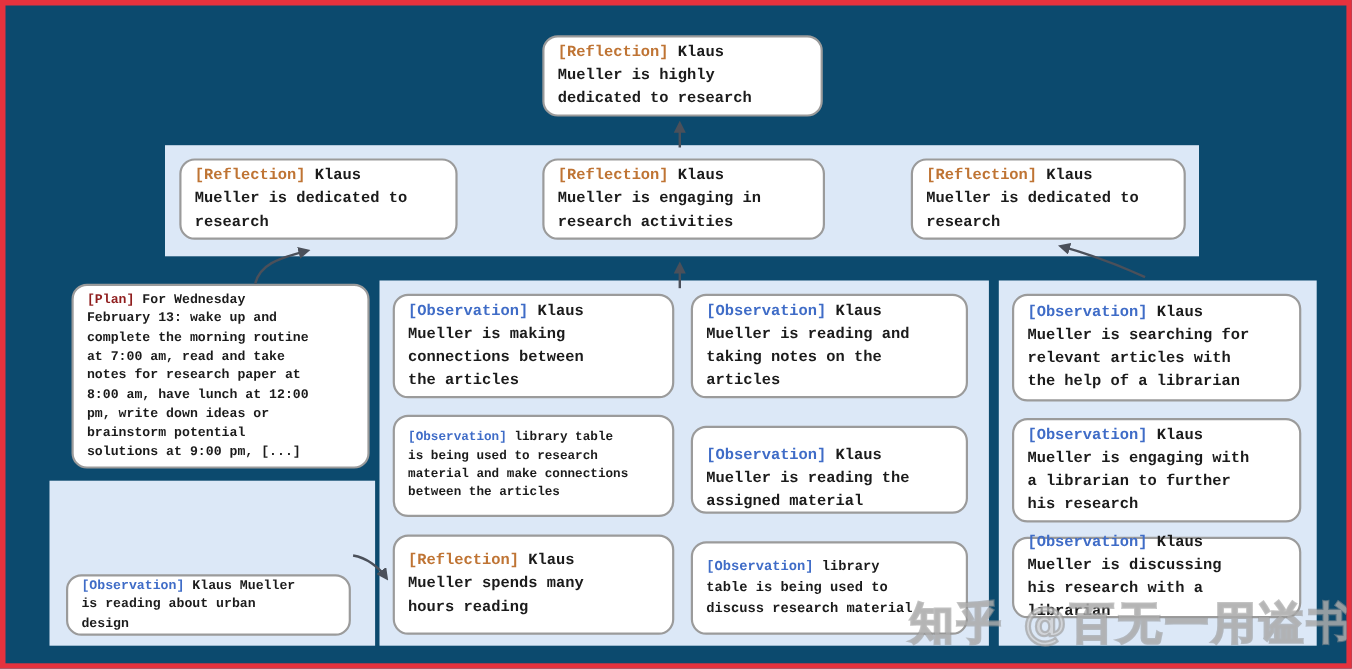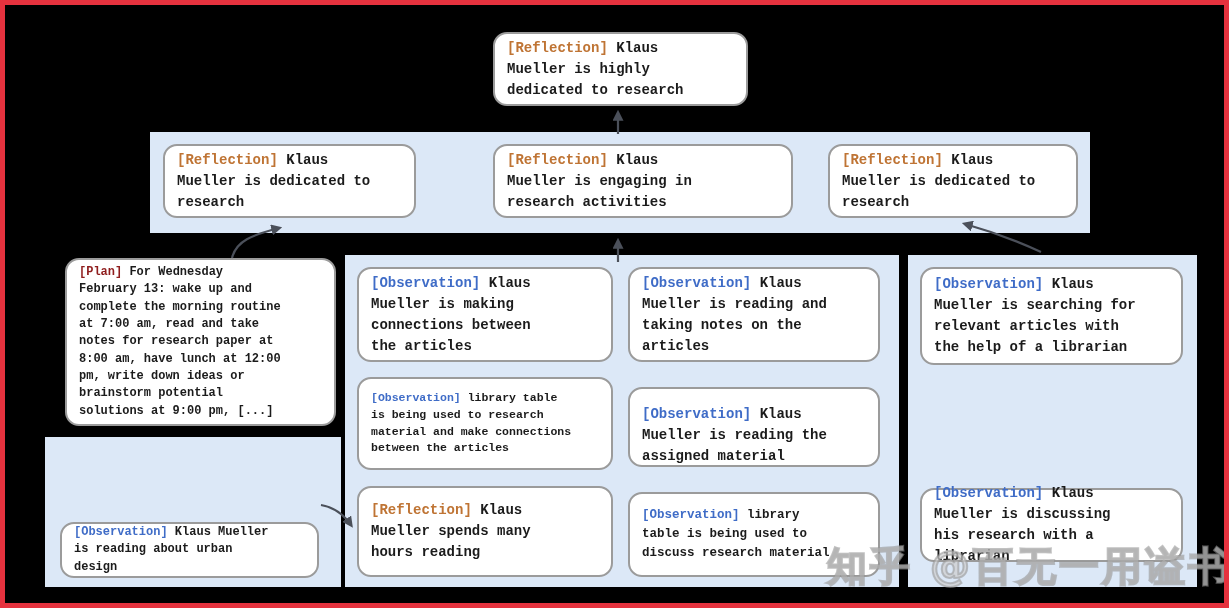--- a/index.html
+++ b/index.html
@@ -1,20 +1,20 @@
 <!DOCTYPE html>
 <html style="--c-frame: #e5323e; --c-panel: #dce8f7; --c-border: #9b9b9b; --c-text: #1b1b1b; --c-reflection: #bf7434; --c-observation: #3f6cc7; --c-plan: #8f1d1d; --c-arrow: #4b505a;"><head>
 <meta charset="utf-8">
 <style>
   html,body{margin:0;padding:0;background:#ffffff;}
   .canvas{
     position:relative;
     width:1229px;height:608px;
     box-sizing:border-box;
-    background:#000000;
+    background:#0c4a6e;
     border:5px solid var(--c-frame,#e5323e);
     overflow:hidden;
     font-family:"Liberation Mono","DejaVu Sans Mono",monospace;
     font-weight:bold;
     color:var(--c-text,#1b1b1b);
   }
   .panel{
     position:absolute;
     background:var(--c-panel,#dce8f7);
   }
@@ -63,21 +63,21 @@
   <div class="panel" style="left:340px;top:250px;width:554px;height:332px;"></div>
   <div class="panel" style="left:903px;top:250px;width:289px;height:332px;"></div>
 
   <div class="node reflection" style="left:488px;top:27px;width:255px;height:74px;">
     <div class="txt" style="max-width:200px;"><span class="tag">[Reflection]</span> <span>Klaus Mueller is highly dedicated to research</span></div>
   </div>
 
   <div class="node reflection" style="left:158px;top:139px;width:253px;height:74px;">
     <div class="txt" style="max-width:202px;"><span class="tag">[Reflection]</span> <span>Klaus Mueller is dedicated to research</span></div>
   </div>
-  <div class="node reflection" style="left:488px;top:139px;width:300px;height:74px;">
+  <div class="node reflection" style="left:488px;top:139px;width:257px;height:74px;">
     <div class="txt" style="max-width:202px;"><span class="tag">[Reflection]</span> <span>Klaus Mueller is engaging in research activities</span></div>
   </div>
   <div class="node reflection" style="left:823px;top:139px;width:250px;height:74px;">
     <div class="txt" style="max-width:202px;"><span class="tag">[Reflection]</span> <span>Klaus Mueller is dedicated to research</span></div>
   </div>
 
   <div class="node plan" style="left:60px;top:253px;width:271px;height:168px;">
     <div class="txt sm12" style="max-width:205px;"><span class="tag">[Plan]</span> <span>For Wednesday February 13: wake up and complete the morning routine at 7:00 am, read and take notes for research paper at 8:00 am, have lunch at 12:00 pm, write down ideas or brainstorm potential solutions at 9:00 pm, [...]</span></div>
   </div>
 
@@ -101,20 +101,23 @@
   <div class="node observation" style="left:623px;top:382px;width:252px;height:80px;">
     <div class="txt" style="max-width:195px;margin-top:16px;"><span class="tag">[Observation]</span> <span>Klaus Mueller is reading the assigned material</span></div>
   </div>
   <div class="node observation" style="left:623px;top:487px;width:252px;height:85px;">
     <div class="txt sm125" style="max-width:192px;"><span class="tag">[Observation]</span> <span>library table is being used to discuss research material</span></div>
   </div>
 
   <div class="node observation" style="left:915px;top:262px;width:263px;height:98px;">
     <div class="txt" style="max-width:205px;"><span class="tag">[Observation]</span> <span>Klaus Mueller is searching for relevant articles with the help of a librarian</span></div>
   </div>
+  <div class="node observation" style="left:915px;top:375px;width:263px;height:95px;">
+    <div class="txt" style="max-width:205px;"><span class="tag">[Observation]</span> <span>Klaus Mueller is engaging with a librarian to further his research</span></div>
+  </div>
   <div class="node observation" style="left:915px;top:483px;width:263px;height:74px;">
     <div class="txt" style="max-width:185px;"><span class="tag">[Observation]</span> <span>Klaus Mueller is discussing his research with a librarian</span></div>
   </div>
 
   <svg class="arrows" width="1229" height="608">
     <defs>
       <marker id="ah" viewBox="0 0 10 10" refX="7" refY="5" markerWidth="5" markerHeight="5" orient="auto-start-reverse">
         <path d="M 0 0 L 10 5 L 0 10 Z" class="ahfill"></path>
       </marker>
     </defs>

